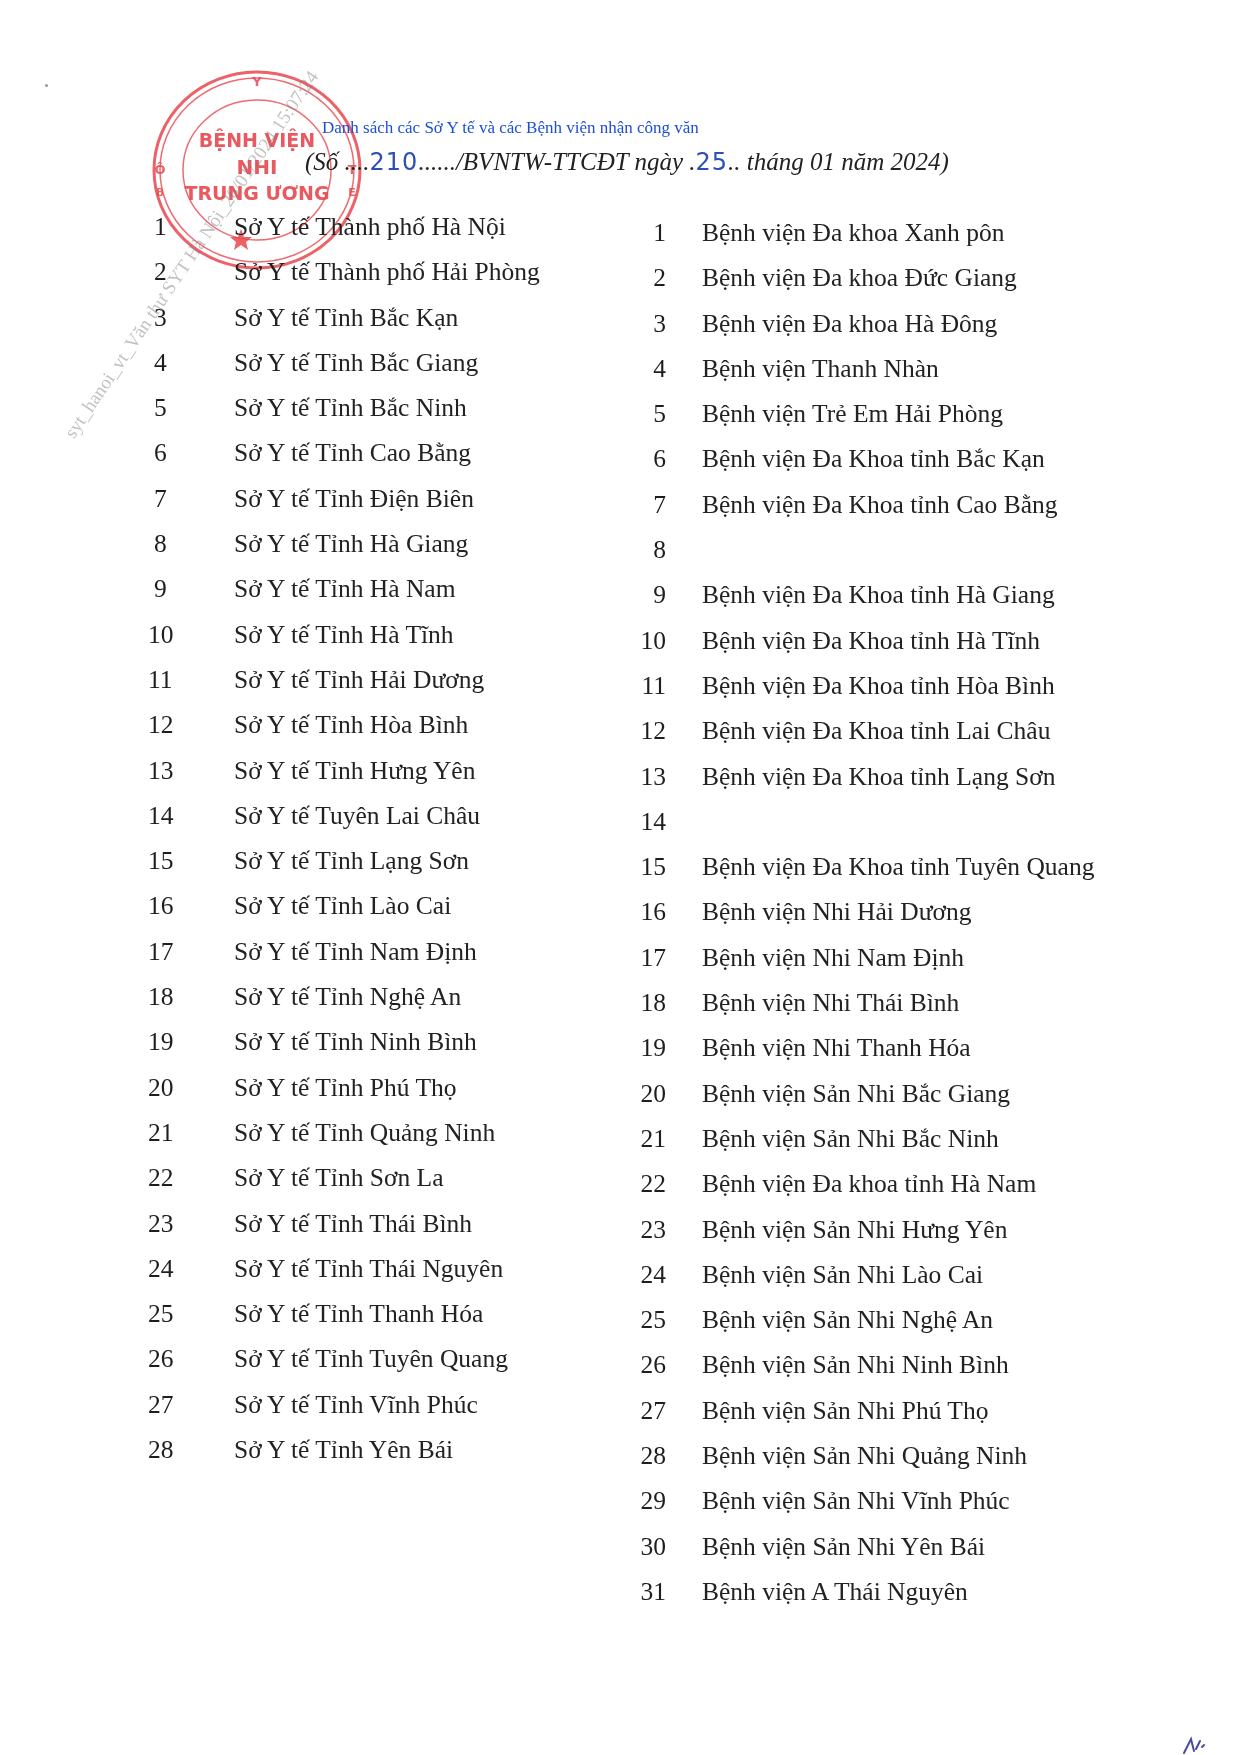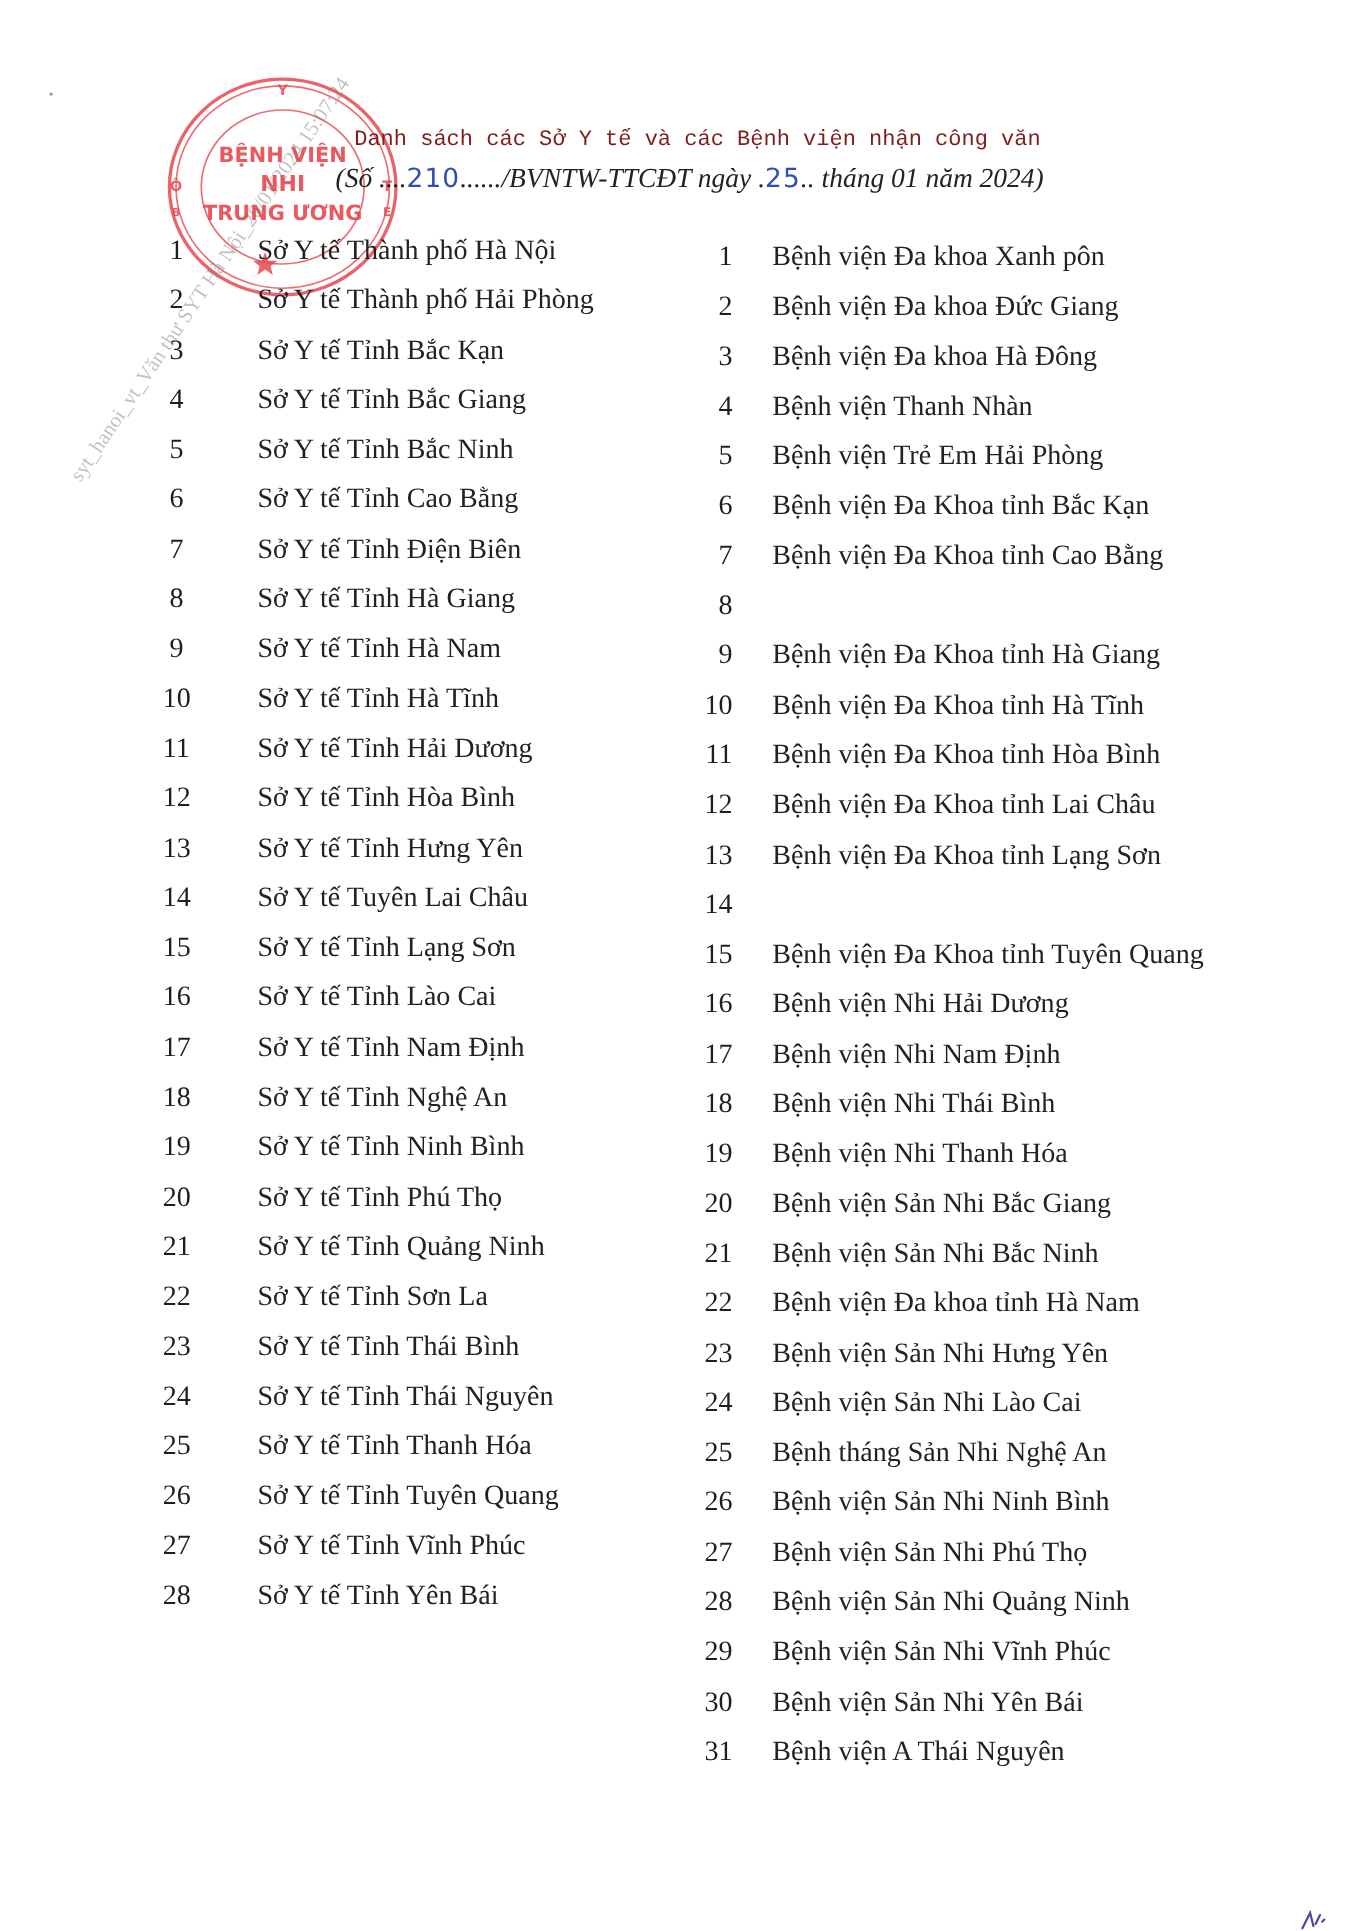--- a/index.html
+++ b/index.html
@@ -17,25 +17,24 @@
     }
     .page {
       position: absolute;
       left: 0; top: 0;
       width: 1242px; height: 1755px;
     }
     .title {
       position: absolute;
       left: 322px;
       top: 113px;
-      font-size: 20px;
+      font-size: 17px;
       line-height: 30px;
       white-space: nowrap;
-      color: #7f1d1d;
-      font-family: Liberation Mono, monospace;
+      color: #1d4ed8;
     }
     .subtitle {
       position: absolute;
       left: 305px;
       top: 147px;
       font-size: 25px;
       line-height: 30px;
       font-style: italic;
       white-space: nowrap;
       color: #222;
@@ -355,21 +354,21 @@
     <li class="row">
         <span class="num">23</span>
         <span class="label">Bệnh viện Sản Nhi Hưng Yên</span>
       </li>
     <li class="row">
         <span class="num">24</span>
         <span class="label">Bệnh viện Sản Nhi Lào Cai</span>
       </li>
     <li class="row">
         <span class="num">25</span>
-        <span class="label">Bệnh tháng Sản Nhi Nghệ An</span>
+        <span class="label">Bệnh viện Sản Nhi Nghệ An</span>
       </li>
     <li class="row">
         <span class="num">26</span>
         <span class="label">Bệnh viện Sản Nhi Ninh Bình</span>
       </li>
     <li class="row">
         <span class="num">27</span>
         <span class="label">Bệnh viện Sản Nhi Phú Thọ</span>
       </li>
     <li class="row">

